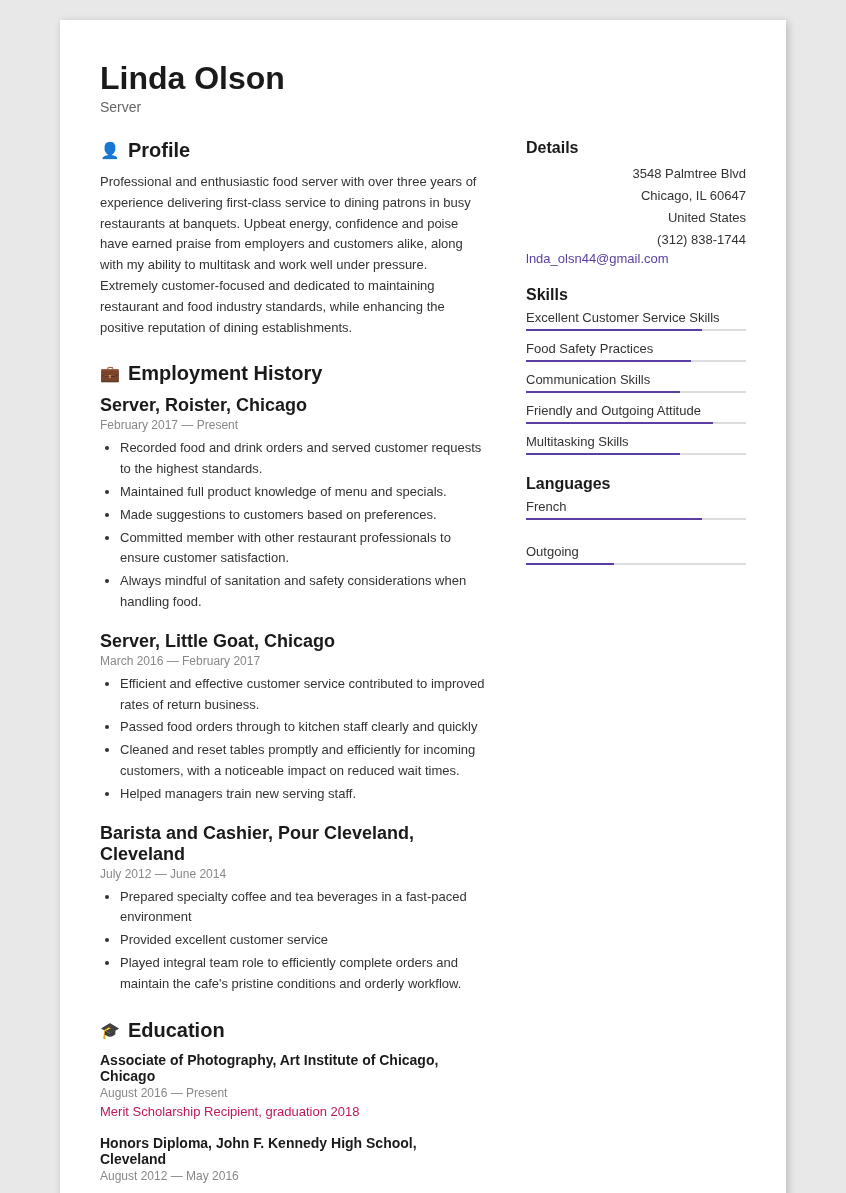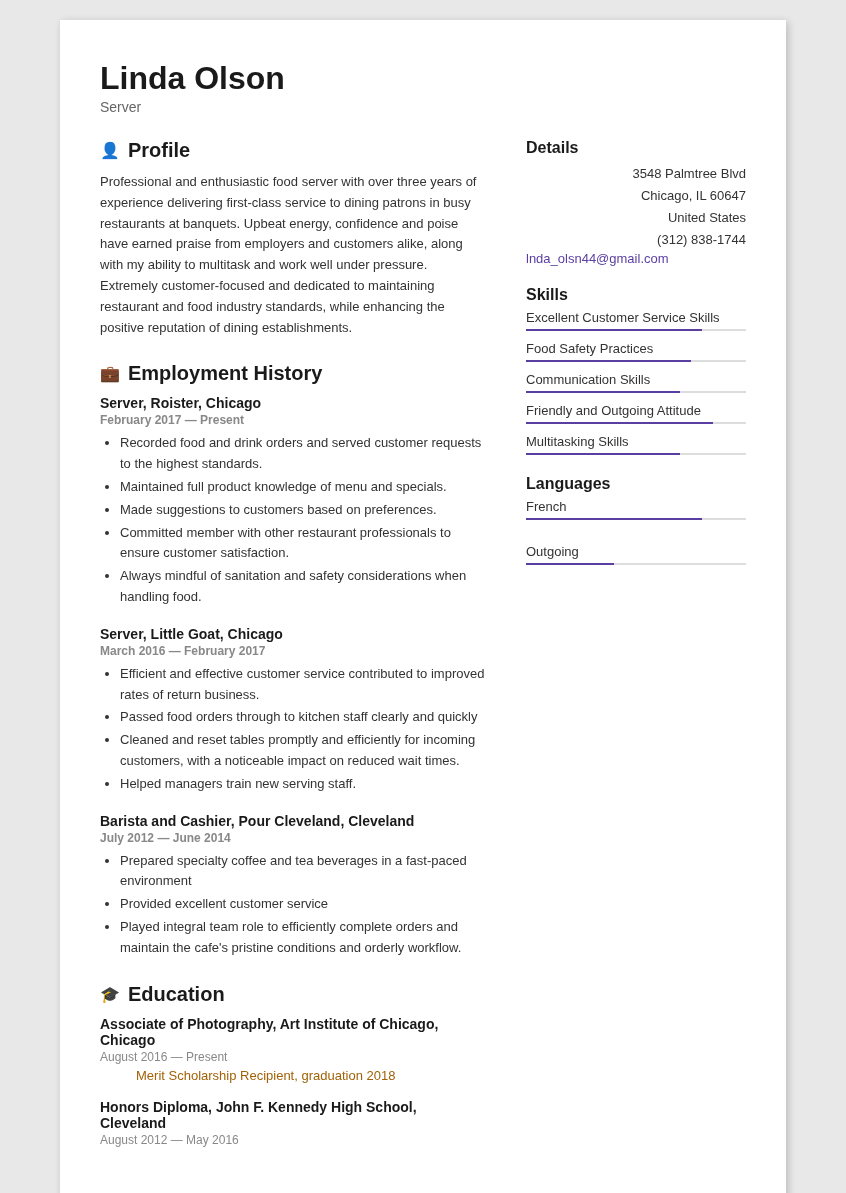--- a/index.html
+++ b/index.html
@@ -70,32 +70,31 @@
     .profile-text {
       font-size: 13px;
       color: #333;
       line-height: 1.6;
       font-family: Arial, sans-serif;
     }
     .job-entry {
       margin-bottom: 18px;
     }
     .job-title-text {
-      font-size: 14px;
+      font-size: 18px;
       font-weight: bold;
       color: #1a1a1a;
       font-family: Arial, sans-serif;
     }
     .job-date {
       font-size: 12px;
       color: #888;
       font-family: Arial, sans-serif;
       margin-bottom: 6px;
       margin-top: 2px;
-      font-weight: bold;
     }
     .job-bullets {
       list-style: disc;
       padding-left: 20px;
       font-size: 13px;
       color: #333;
       font-family: Arial, sans-serif;
       line-height: 1.6;
     }
     .job-bullets li {
@@ -112,23 +111,22 @@
     }
     .edu-date {
       font-size: 12px;
       color: #888;
       font-family: Arial, sans-serif;
       margin-top: 2px;
       margin-bottom: 4px;
     }
     .edu-note {
       font-size: 13px;
-      color: #a16207;
-      font-family: Arial, sans-serif;
-      margin-left: 36px;
+      color: #be185d;
+      font-family: Arial, sans-serif;
     }
     
     .details-section {
       margin-bottom: 20px;
     }
     .details-title {
       font-size: 16px;
       font-weight: bold;
       color: #1a1a1a;
       font-family: Arial, sans-serif;

